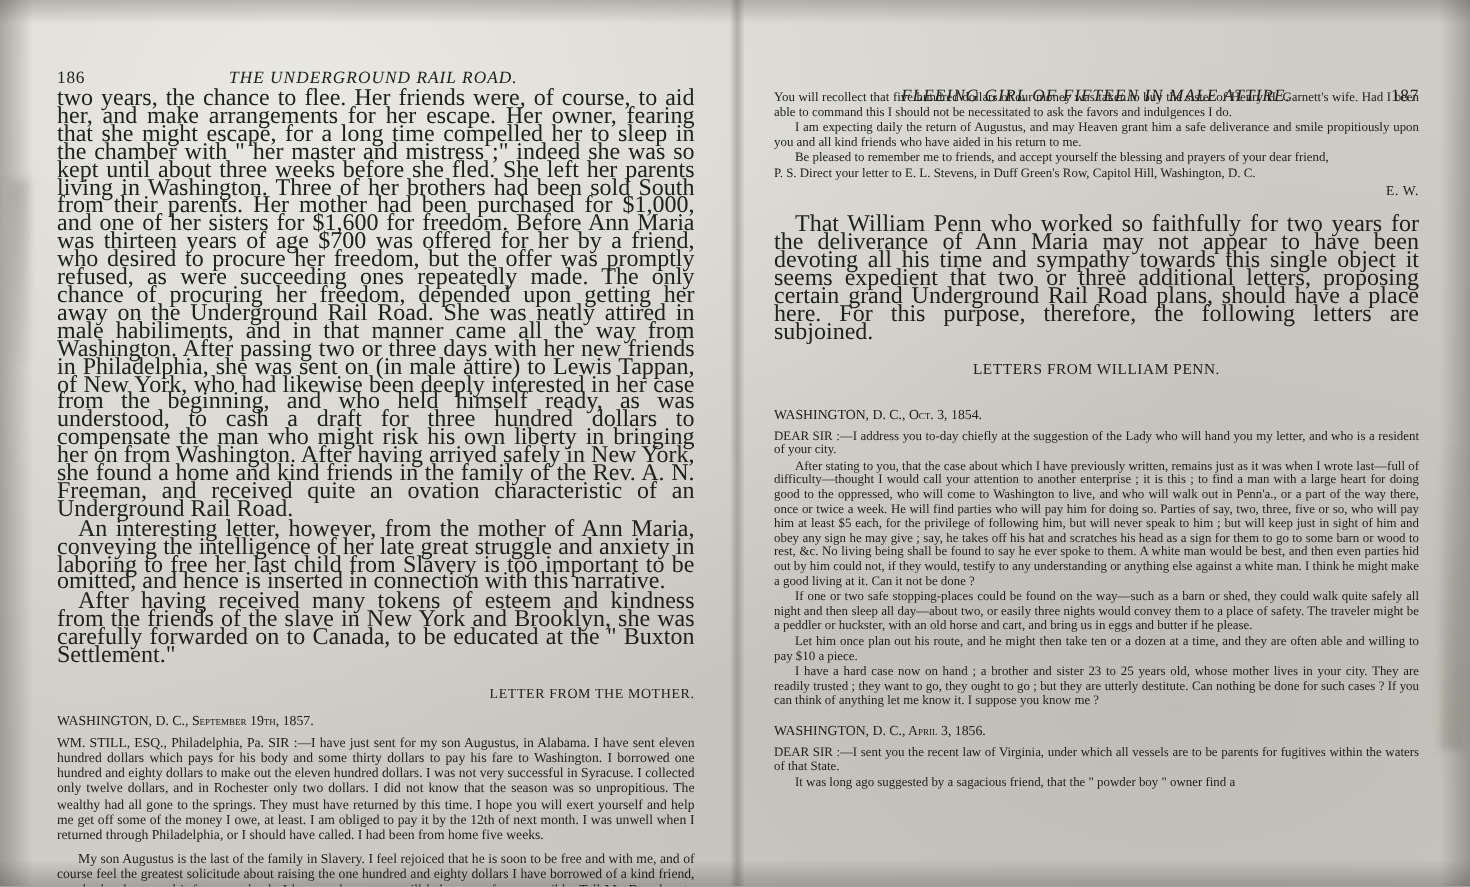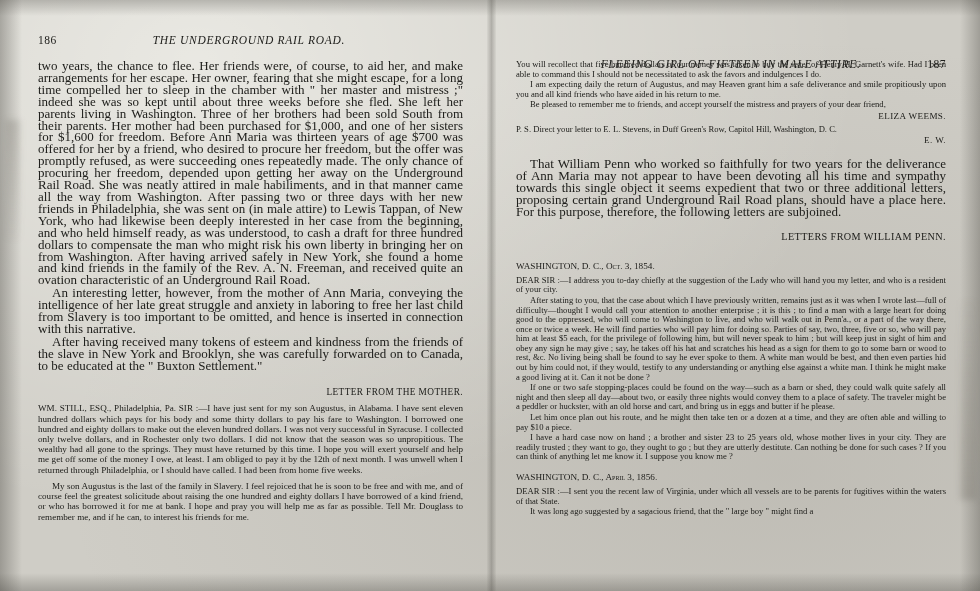--- a/index.html
+++ b/index.html
@@ -66,28 +66,28 @@
     letter-spacing: 0.5px;
   }
   .hdr .runhead {
     flex: 1;
     text-align: center;
     font-style: italic;
     font-size: 11.5px;
     letter-spacing: 0.7px;
   }
   .hdr-left .folio { order: 0; margin-right: 4px; }
-  .hdr-left .runhead { order: 1; padding-right: 26px; }
+  .hdr-left .runhead { order: 1; padding-right: 26px; margin-top: 12px; }
   .hdr-right .runhead { order: 0; padding-left: 22px; }
   .hdr-right .folio { order: 1; margin-left: 4px; margin-top: 24px; }
 
   p {
     margin: 0 0 1px 0;
     text-align: justify;
-    font-size: 13px;
+    font-size: 16px;
     line-height: 11.9px;
     text-indent: 14px;
     hyphens: auto;
   }
   p.noindent { text-indent: 0; }
   .small {
     font-size: 9.1px;
     line-height: 10.2px;
   }
   .tiny {
@@ -95,21 +95,21 @@
     line-height: 9.6px;
   }
   .sec-head {
     text-align: right;
     font-size: 9.3px;
     letter-spacing: 1.1px;
     margin: 9px 0 5px 0;
     text-indent: 0;
   }
   .sec-head-lg {
-    text-align: right;
+    text-align: center;
     font-size: 10.2px;
     letter-spacing: 1.3px;
     margin: 13px 0 18px 0;
     text-indent: 0;
   }
   .dateline {
     text-align: left;
     font-size: 9.2px;
     margin: 4px 0 3px 0;
     text-indent: 0;
@@ -153,47 +153,47 @@
       <span class="folio">186</span>
       <span class="runhead">THE UNDERGROUND RAIL ROAD.</span>
     </div>
 
     <p class="noindent">two years, the chance to flee. Her friends were, of course, to aid her, and make arrangements for her escape. Her owner, fearing that she might escape, for a long time compelled her to sleep in the chamber with " her master and mistress ;" indeed she was so kept until about three weeks before she fled. She left her parents living in Washington. Three of her brothers had been sold South from their parents. Her mother had been purchased for $1,000, and one of her sisters for $1,600 for freedom. Before Ann Maria was thirteen years of age $700 was offered for her by a friend, who desired to procure her freedom, but the offer was promptly refused, as were succeeding ones repeatedly made. The only chance of procuring her freedom, depended upon getting her away on the Underground Rail Road. She was neatly attired in male habiliments, and in that manner came all the way from Washington. After passing two or three days with her new friends in Philadelphia, she was sent on (in male attire) to Lewis Tappan, of New York, who had likewise been deeply interested in her case from the beginning, and who held himself ready, as was understood, to cash a draft for three hundred dollars to compensate the man who might risk his own liberty in bringing her on from Washington. After having arrived safely in New York, she found a home and kind friends in the family of the Rev. A. N. Freeman, and received quite an ovation characteristic of an Underground Rail Road.</p>
     <p>An interesting letter, however, from the mother of Ann Maria, conveying the intelligence of her late great struggle and anxiety in laboring to free her last child from Slavery is too important to be omitted, and hence is inserted in connection with this narrative.</p>
     <p>After having received many tokens of esteem and kindness from the friends of the slave in New York and Brooklyn, she was carefully forwarded on to Canada, to be educated at the " Buxton Settlement."</p>
 
     <div class="gap-s"></div>
     <p class="sec-head sc">LETTER FROM THE MOTHER.</p>
+    <p class="dateline">WASHINGTON, D. C., September 19th, 1857.</p>
     <p class="small noindent">WM. STILL, ESQ., Philadelphia, Pa. SIR :—I have just sent for my son Augustus, in Alabama. I have sent eleven hundred dollars which pays for his body and some thirty dollars to pay his fare to Washington. I borrowed one hundred and eighty dollars to make out the eleven hundred dollars. I was not very successful in Syracuse. I collected only twelve dollars, and in Rochester only two dollars. I did not know that the season was so unpropitious. The wealthy had all gone to the springs. They must have returned by this time. I hope you will exert yourself and help me get off some of the money I owe, at least. I am obliged to pay it by the 12th of next month. I was unwell when I returned through Philadelphia, or I should have called. I had been from home five weeks.</p>
     <div class="gap-s"></div>
     <p class="small">My son Augustus is the last of the family in Slavery. I feel rejoiced that he is soon to be free and with me, and of course feel the greatest solicitude about raising the one hundred and eighty dollars I have borrowed of a kind friend, or who has borrowed it for me at bank. I hope and pray you will help me as far as possible. Tell Mr. Douglass to remember me, and if he can, to interest his friends for me.</p>
   </div>
 
   <div class="col col-right">
     <div class="hdr hdr-right">
       <span class="runhead">FLEEING GIRL OF FIFTEEN IN MALE ATTIRE.</span>
       <span class="folio">187</span>
     </div>
 
     <p class="tiny noindent">You will recollect that five hundred dollars of our money was taken to buy the sister of Henry H. Garnett's wife. Had I been able to command this I should not be necessitated to ask the favors and indulgences I do.</p>
     <p class="tiny">I am expecting daily the return of Augustus, and may Heaven grant him a safe deliverance and smile propitiously upon you and all kind friends who have aided in his return to me.</p>
-    <p class="tiny">Be pleased to remember me to friends, and accept yourself the mistress and prayers of your dear friend,</p>
-    <p class="sigline sc">ELIZA WEEMS.</p>
+    <p class="tiny">Be pleased to remember me to friends, and accept yourself the blessing and prayers of your dear friend,</p>
     <p class="tiny noindent">P. S. Direct your letter to E. L. Stevens, in Duff Green's Row, Capitol Hill, Washington, D. C.</p>
     <p class="sigline sc">E. W.</p>
 
     <div class="gap-m"></div>
     <p>That William Penn who worked so faithfully for two years for the deliverance of Ann Maria may not appear to have been devoting all his time and sympathy towards this single object it seems expedient that two or three additional letters, proposing certain grand Underground Rail Road plans, should have a place here. For this purpose, therefore, the following letters are subjoined.</p>
 
     <p class="sec-head-lg sc">LETTERS FROM WILLIAM PENN.</p>
     <p class="dateline">WASHINGTON, D. C., Oct. 3, 1854.</p>
     <p class="tiny noindent">DEAR SIR :—I address you to-day chiefly at the suggestion of the Lady who will hand you my letter, and who is a resident of your city.</p>
     <p class="tiny">After stating to you, that the case about which I have previously written, remains just as it was when I wrote last—full of difficulty—thought I would call your attention to another enterprise ; it is this ; to find a man with a large heart for doing good to the oppressed, who will come to Washington to live, and who will walk out in Penn'a., or a part of the way there, once or twice a week. He will find parties who will pay him for doing so. Parties of say, two, three, five or so, who will pay him at least $5 each, for the privilege of following him, but will never speak to him ; but will keep just in sight of him and obey any sign he may give ; say, he takes off his hat and scratches his head as a sign for them to go to some barn or wood to rest, &amp;c. No living being shall be found to say he ever spoke to them. A white man would be best, and then even parties hid out by him could not, if they would, testify to any understanding or anything else against a white man. I think he might make a good living at it. Can it not be done ?</p>
     <p class="tiny">If one or two safe stopping-places could be found on the way—such as a barn or shed, they could walk quite safely all night and then sleep all day—about two, or easily three nights would convey them to a place of safety. The traveler might be a peddler or huckster, with an old horse and cart, and bring us in eggs and butter if he please.</p>
     <p class="tiny">Let him once plan out his route, and he might then take ten or a dozen at a time, and they are often able and willing to pay $10 a piece.</p>
     <p class="tiny">I have a hard case now on hand ; a brother and sister 23 to 25 years old, whose mother lives in your city. They are readily trusted ; they want to go, they ought to go ; but they are utterly destitute. Can nothing be done for such cases ? If you can think of anything let me know it. I suppose you know me ?</p>
 
     <div class="gap-s"></div>
     <p class="dateline">WASHINGTON, D. C., April 3, 1856.</p>
     <p class="tiny noindent">DEAR SIR :—I sent you the recent law of Virginia, under which all vessels are to be parents for fugitives within the waters of that State.</p>
-    <p class="tiny">It was long ago suggested by a sagacious friend, that the " large boy " might find a</p>
+    <p class="tiny">It was long ago suggested by a sagacious friend, that the " powder boy " owner find a</p>
   </div>
 </div>
 
 </body></html>

